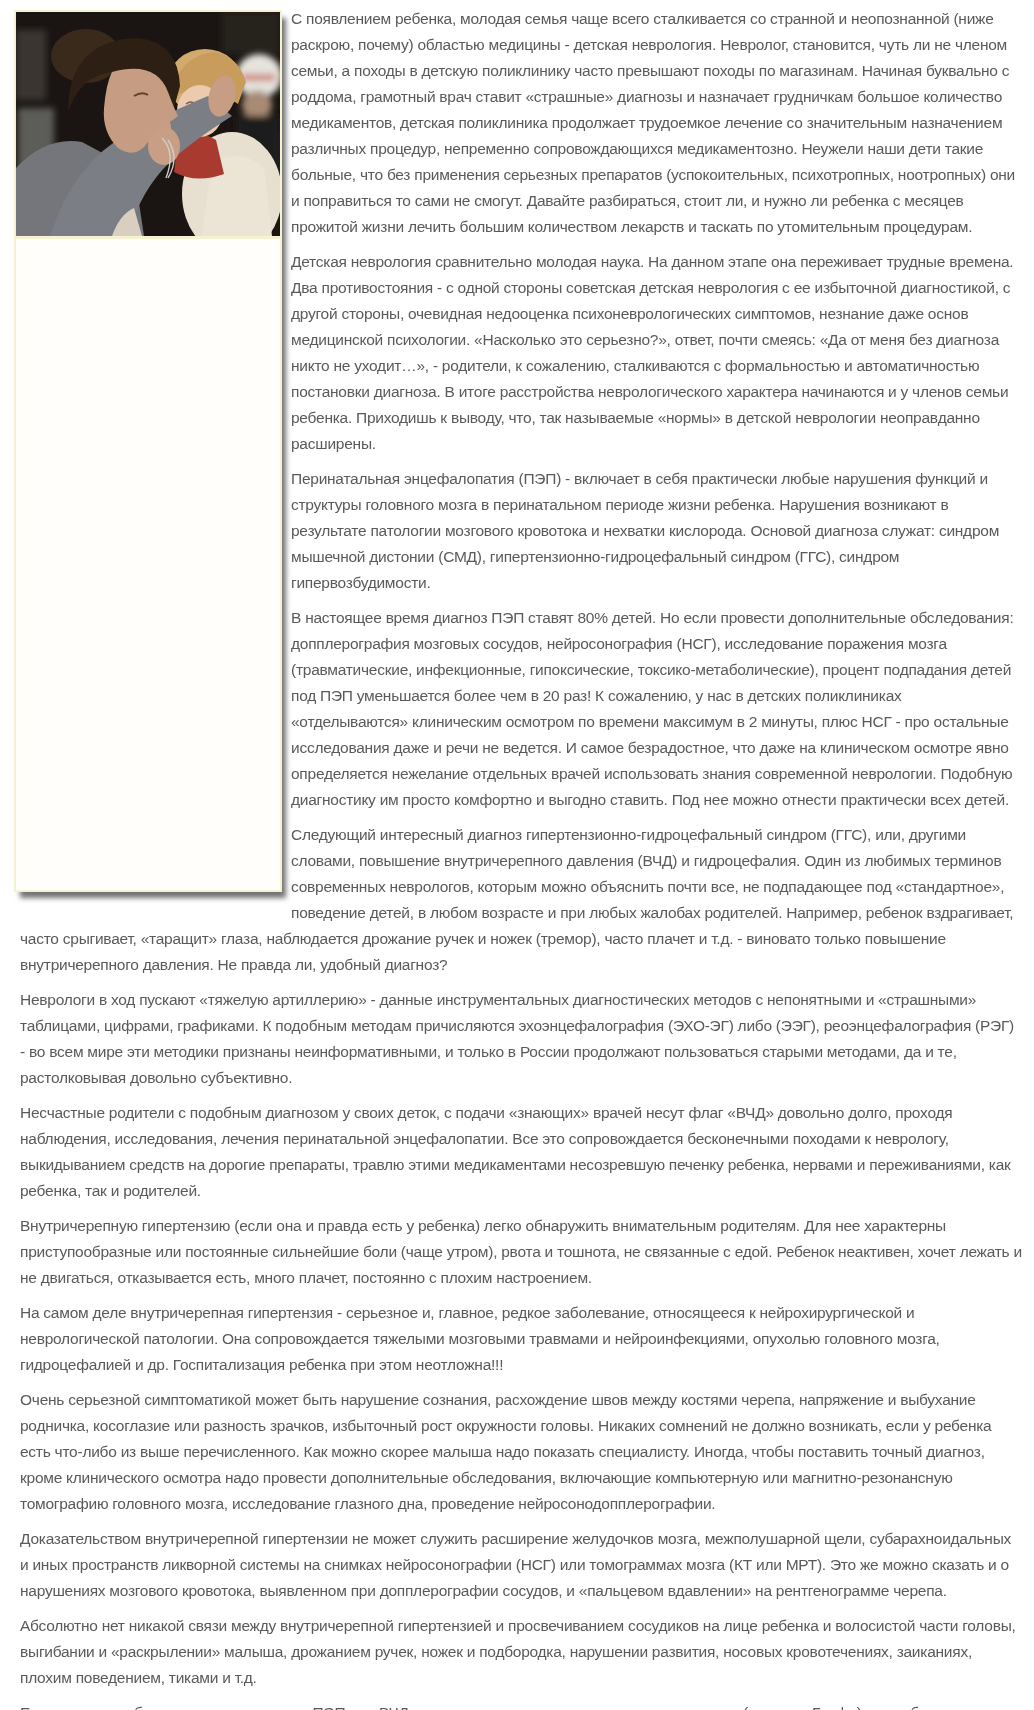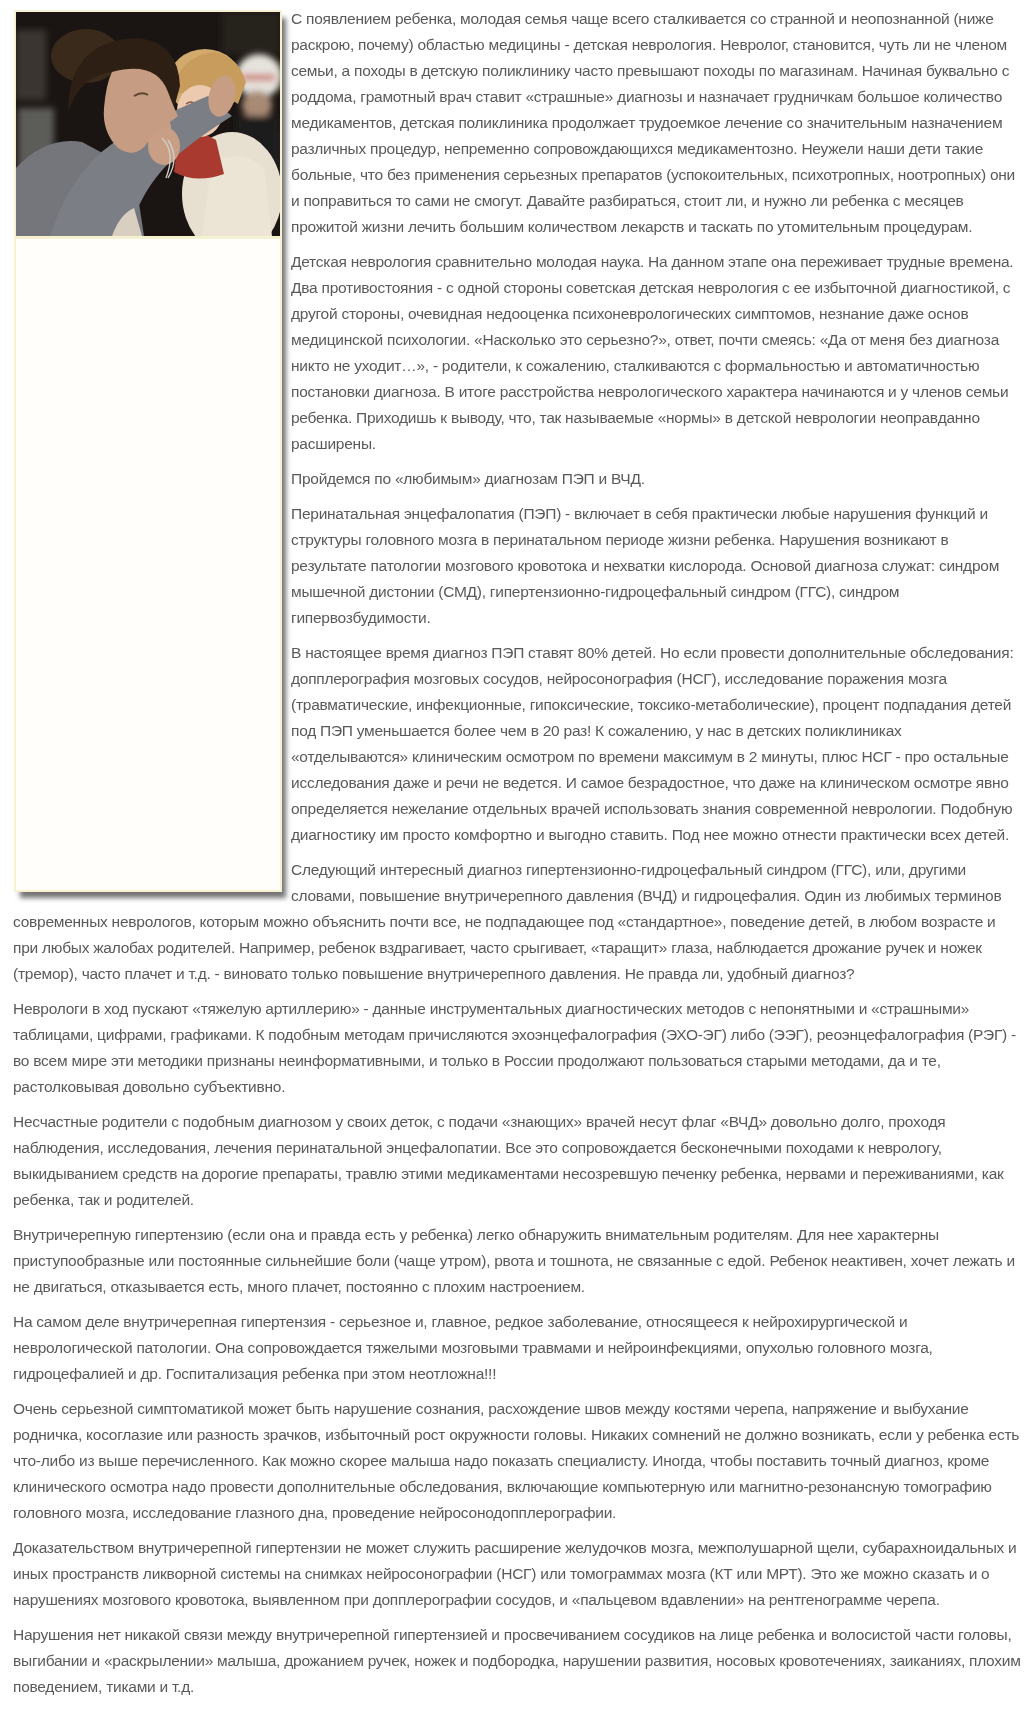--- a/index.html
+++ b/index.html
@@ -28,21 +28,21 @@
     border: 2px solid #f6f1d0;
     box-shadow: 5px 7px 5px -1px rgba(0,0,0,0.55);
   }
   .photo-frame svg {
     display: block;
     width: 264px;
     height: 224px;
     border-bottom: 3px solid #f6f1d0;
   }
   .article p {
-    margin: 0 0 9px 3px;
+    margin: 0 0 9px 10px;
   }
 </style>
 </head>
 <body>
 
 <div class="page">
   <div class="article">
 
     <div class="photo-frame">
       <svg viewBox="0 0 264 224" xmlns="http://www.w3.org/2000/svg" role="img">
@@ -98,27 +98,26 @@
 
         <ellipse cx="148" cy="134" rx="16" ry="19" fill="#c89f85"></ellipse>
         <path d="M146 126 q14 14 4 40 M152 128 q12 18 0 38" stroke="#cfcdc9" stroke-width="1.4" fill="none"></path>
 
         <path d="M96 224 q8 -22 22 -28 l8 28 Z" fill="#d8cfc0"></path>
       </svg>
     </div>
 
     <p>С появлением ребенка, молодая семья чаще всего сталкивается со странной и неопознанной (ниже раскрою, почему) областью медицины - детская неврология. Невролог, становится, чуть ли не членом семьи, а походы в детскую поликлинику часто превышают походы по магазинам. Начиная буквально с роддома, грамотный врач ставит «страшные» диагнозы и назначает грудничкам большое количество медикаментов, детская поликлиника продолжает трудоемкое лечение со значительным назначением различных процедур, непременно сопровождающихся медикаментозно. Неужели наши дети такие больные, что без применения серьезных препаратов (успокоительных, психотропных, ноотропных) они и поправиться то сами не смогут. Давайте разбираться, стоит ли, и нужно ли ребенка с месяцев прожитой жизни лечить большим количеством лекарств и таскать по утомительным процедурам.</p>
     <p>Детская неврология сравнительно молодая наука. На данном этапе она переживает трудные времена. Два противостояния - с одной стороны советская детская неврология с ее избыточной диагностикой, с другой стороны, очевидная недооценка психоневрологических симптомов, незнание даже основ медицинской психологии. «Насколько это серьезно?», ответ, почти смеясь: «Да от меня без диагноза никто не уходит…», - родители, к сожалению, сталкиваются с формальностью и автоматичностью постановки диагноза. В итоге расстройства неврологического характера начинаются и у членов семьи ребенка. Приходишь к выводу, что, так называемые «нормы» в детской неврологии неоправданно расширены.</p>
-    <p>Пройдемся по «любимым» диагнозам ПЭП и ВЧД.</p>
     <p>Перинатальная энцефалопатия (ПЭП) - включает в себя практически любые нарушения функций и структуры головного мозга в перинатальном периоде жизни ребенка. Нарушения возникают в результате патологии мозгового кровотока и нехватки кислорода. Основой диагноза служат: синдром мышечной дистонии (СМД), гипертензионно-гидроцефальный синдром (ГГС), синдром гипервозбудимости.</p>
     <p>В настоящее время диагноз ПЭП ставят 80% детей. Но если провести дополнительные обследования: допплерография мозговых сосудов, нейросонография (НСГ), исследование поражения мозга (травматические, инфекционные, гипоксические, токсико-метаболические), процент подпадания детей под ПЭП уменьшается более чем в 20 раз! К сожалению, у нас в детских поликлиниках «отделываются» клиническим осмотром по времени максимум в 2 минуты, плюс НСГ - про остальные исследования даже и речи не ведется. И самое безрадостное, что даже на клиническом осмотре явно определяется нежелание отдельных врачей использовать знания современной неврологии. Подобную диагностику им просто комфортно и выгодно ставить. Под нее можно отнести практически всех детей.</p>
     <p>Следующий интересный диагноз гипертензионно-гидроцефальный синдром (ГГС), или, другими словами, повышение внутричерепного давления (ВЧД) и гидроцефалия. Один из любимых терминов современных неврологов, которым можно объяснить почти все, не подпадающее под «стандартное», поведение детей, в любом возрасте и при любых жалобах родителей. Например, ребенок вздрагивает, часто срыгивает, «таращит» глаза, наблюдается дрожание ручек и ножек (тремор), часто плачет и т.д. - виновато только повышение внутричерепного давления. Не правда ли, удобный диагноз?</p>
     <p>Неврологи в ход пускают «тяжелую артиллерию» - данные инструментальных диагностических методов с непонятными и «страшными» таблицами, цифрами, графиками. К подобным методам причисляются эхоэнцефалография (ЭХО-ЭГ) либо (ЭЭГ), реоэнцефалография (РЭГ) - во всем мире эти методики признаны неинформативными, и только в России продолжают пользоваться старыми методами, да и те, растолковывая довольно субъективно.</p>
     <p>Несчастные родители с подобным диагнозом у своих деток, с подачи «знающих» врачей несут флаг «ВЧД» довольно долго, проходя наблюдения, исследования, лечения перинатальной энцефалопатии. Все это сопровождается бесконечными походами к неврологу, выкидыванием средств на дорогие препараты, травлю этими медикаментами несозревшую печенку ребенка, нервами и переживаниями, как ребенка, так и родителей.</p>
     <p>Внутричерепную гипертензию (если она и правда есть у ребенка) легко обнаружить внимательным родителям. Для нее характерны приступообразные или постоянные сильнейшие боли (чаще утром), рвота и тошнота, не связанные с едой. Ребенок неактивен, хочет лежать и не двигаться, отказывается есть, много плачет, постоянно с плохим настроением.</p>
     <p>На самом деле внутричерепная гипертензия - серьезное и, главное, редкое заболевание, относящееся к нейрохирургической и неврологической патологии. Она сопровождается тяжелыми мозговыми травмами и нейроинфекциями, опухолью головного мозга, гидроцефалией и др. Госпитализация ребенка при этом неотложна!!!</p>
     <p>Очень серьезной симптоматикой может быть нарушение сознания, расхождение швов между костями черепа, напряжение и выбухание родничка, косоглазие или разность зрачков, избыточный рост окружности головы. Никаких сомнений не должно возникать, если у ребенка есть что-либо из выше перечисленного. Как можно скорее малыша надо показать специалисту. Иногда, чтобы поставить точный диагноз, кроме клинического осмотра надо провести дополнительные обследования, включающие компьютерную или магнитно-резонансную томографию головного мозга, исследование глазного дна, проведение нейросонодопплерографии.</p>
     <p>Доказательством внутричерепной гипертензии не может служить расширение желудочков мозга, межполушарной щели, субарахноидальных и иных пространств ликворной системы на снимках нейросонографии (НСГ) или томограммах мозга (КТ или МРТ). Это же можно сказать и о нарушениях мозгового кровотока, выявленном при допплерографии сосудов, и «пальцевом вдавлении» на рентгенограмме черепа.</p>
-    <p>Нарушения нет никакой связи между внутричерепной гипертензией и просвечиванием сосудиков на лице ребенка и волосистой части головы, выгибании и «раскрылении» малыша, дрожанием ручек, ножек и подбородка, нарушении развития, носовых кровотечениях, заиканиях, плохим поведением, тиками и т.д.</p>
+    <p>Абсолютно нет никакой связи между внутричерепной гипертензией и просвечиванием сосудиков на лице ребенка и волосистой части головы, выгибании и «раскрылении» малыша, дрожанием ручек, ножек и подбородка, нарушении развития, носовых кровотечениях, заиканиях, плохим поведением, тиками и т.д.</p>
     <p>Если вашему ребенку поставили диагноз ПЭП или ВЧД только на основании «вытаращивания» глазок (симптом Грефе) и ходьбы на цыпочках - не стоит нервничать и сходит с ума. Все эти признаки вполне характерны для легковозбудимых детей, просто они очень эмоционально реагируют на все, что происходит вокруг них. Внимательные родители, наблюдая за своим чадом, легко заметят взаимосвязь.</p>
 
   </div>
 </div>
 
 </body></html>

